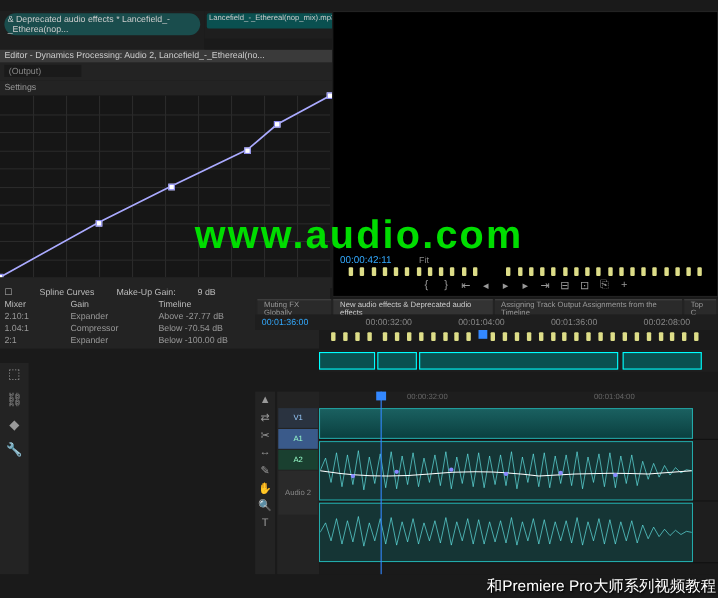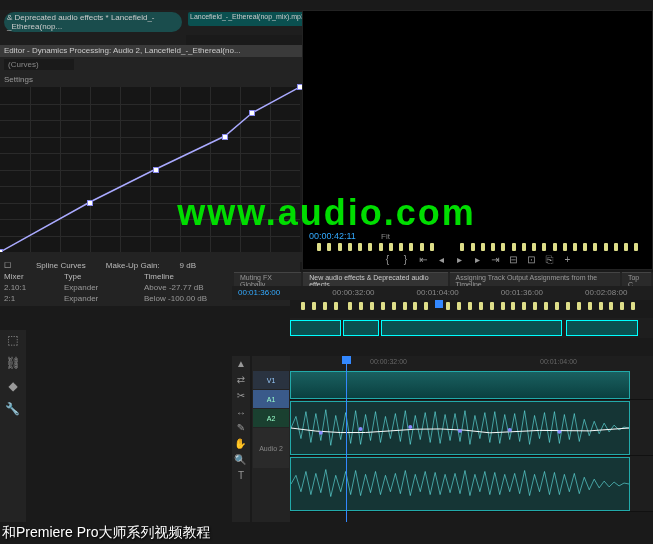--- a/index.html
+++ b/index.html
@@ -83,41 +83,41 @@
 .playhead::before { content:''; position: absolute; top: 0; left: -4px; width: 9px; height: 8px; background: #38f; }
 
 
 .left-tools { position: absolute; left: 0; top: 330px; width: 26px; bottom: 22px; background: #232323; display: flex; flex-direction: column; gap: 3px; padding: 3px; }
 .lt { width: 20px; height: 20px; color: #999; text-align: center; font-size: 12px; cursor: pointer; }
 
 
 .watermark { position: absolute; top: 192px; left: 0; right: 0; text-align: center; font-size: 36px; font-weight: bold; color: #0d0; letter-spacing: 2px; pointer-events: none; z-index: 100; }
 
 
-.caption { position: absolute; bottom: 0; left: 0; right: 0; height: 22px; background: rgba(0,0,0,0); text-align: left; color: #fff; font-size: 14px; padding: 2px; z-index: 101; text-shadow: 1px 1px 2px #000; }
+.caption { position: absolute; bottom: 0; left: 0; right: 0; height: 22px; background: rgba(0,0,0,0); text-align: right; color: #fff; font-size: 14px; padding: 2px; z-index: 101; text-shadow: 1px 1px 2px #000; }
 </style>
 </head>
 <body>
 
 <div class="top-strip">
 </div>
 
 <div class="source-row">
   <div class="source-l">
     <span class="clip-tag">&amp; Deprecated audio effects * Lancefield_-_Etherea(nop...</span>
   </div>
   <div class="source-r">
     <div class="src-clip">Lancefield_-_Ethereal(nop_mix).mp3</div>
     <div class="src-ruler"></div>
   </div>
 </div>
 
 <div class="fx-header">Editor - Dynamics Processing: Audio 2, Lancefield_-_Ethereal(no...</div>
 <div class="fx-preset">
-  <span class="preset-sel">(Curves)</span>
+  <span class="preset-sel">(Output)</span>
 </div>
 <div class="fx-tabs">Settings</div>
 
 <div class="graph">
   <div class="grid-v" style="left:10%"></div>
     <div class="grid-v" style="left:20%"></div>
     <div class="grid-v" style="left:30%"></div>
     <div class="grid-v" style="left:40%"></div>
     <div class="grid-v" style="left:50%"></div>
     <div class="grid-v" style="left:60%"></div>
@@ -159,27 +159,32 @@
 
 <div class="params">
   <div class="param-row" style="color:#bbb">
     <span style="width:12px">☐</span>
     <span>Spline Curves</span>
     <span>Make-Up Gain:</span>
     <span>9 dB</span>
   </div>
   <div class="param-row" style="color:#bbb">
     <span class="ratio">Mixer</span>
-    <span class="type">Type</span>
+    <span class="type">Gain</span>
     <span class="thresh">Timeline</span>
   </div>
   <div class="param-row">
     <span class="ratio">2.10:1</span>
       <span class="type">Expander</span>
       <span class="thresh">Above -27.77 dB</span>
+  </div>
+  <div class="param-row">
+    <span class="ratio">1.04:1</span>
+      <span class="type">Compressor</span>
+      <span class="thresh">Below -70.54 dB</span>
   </div>
   <div class="param-row">
     <span class="ratio">2:1</span>
       <span class="type">Expander</span>
       <span class="thresh">Below -100.00 dB</span>
   </div>
 </div>
 
 <div class="program">
   <div class="prog-tc">00:00:42:11</div>

